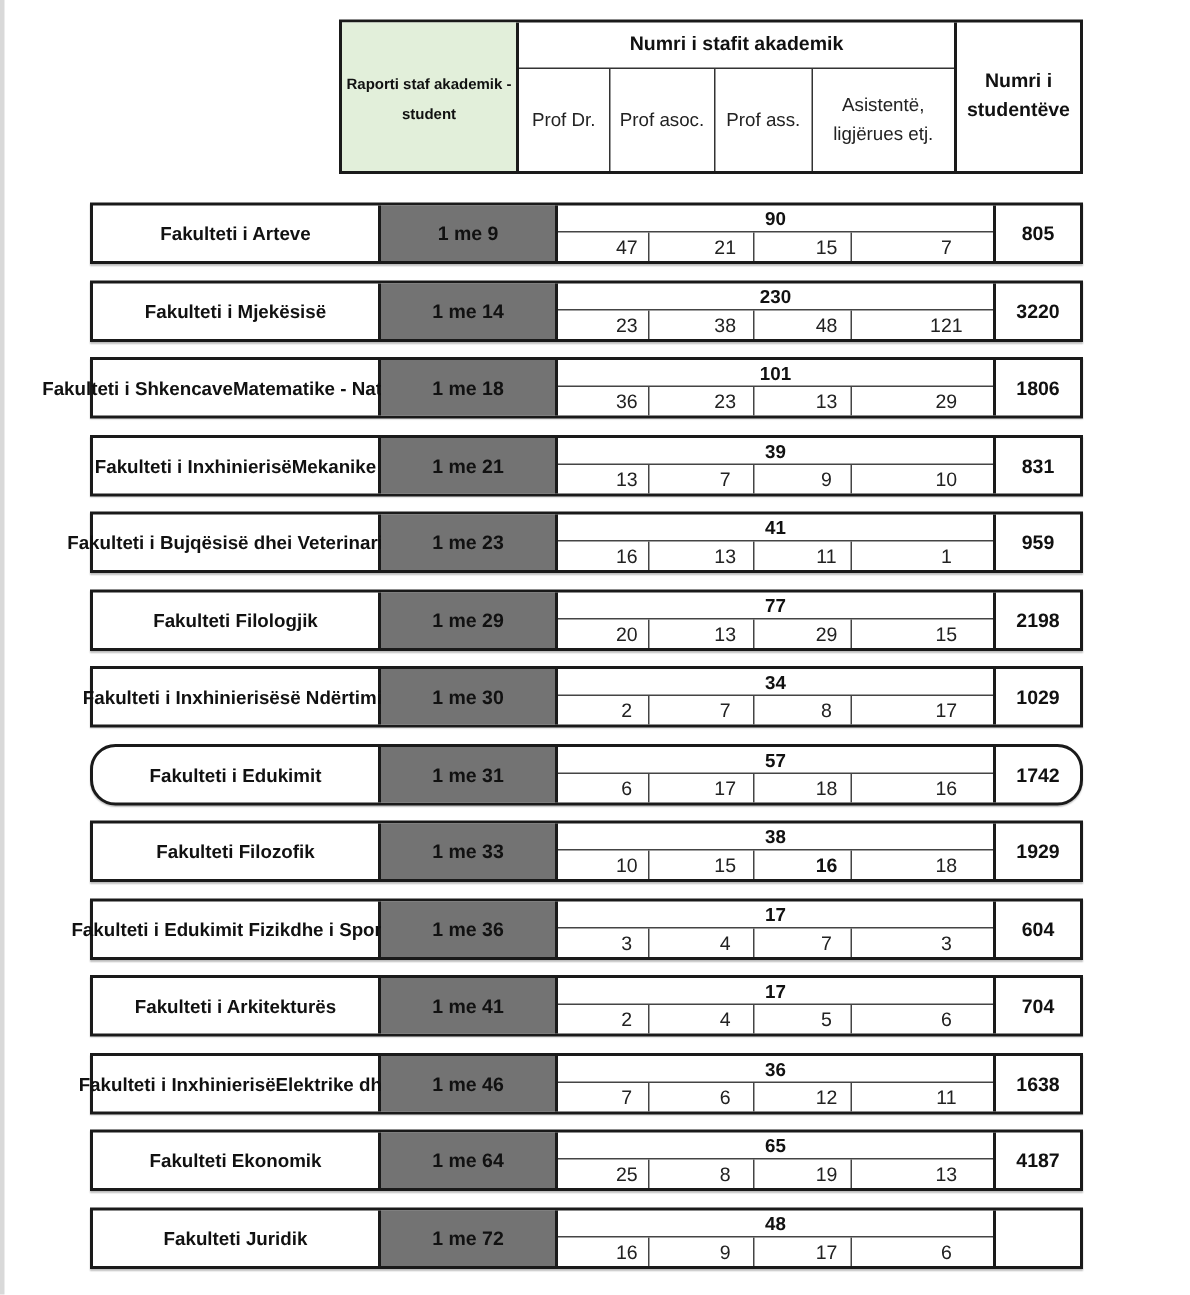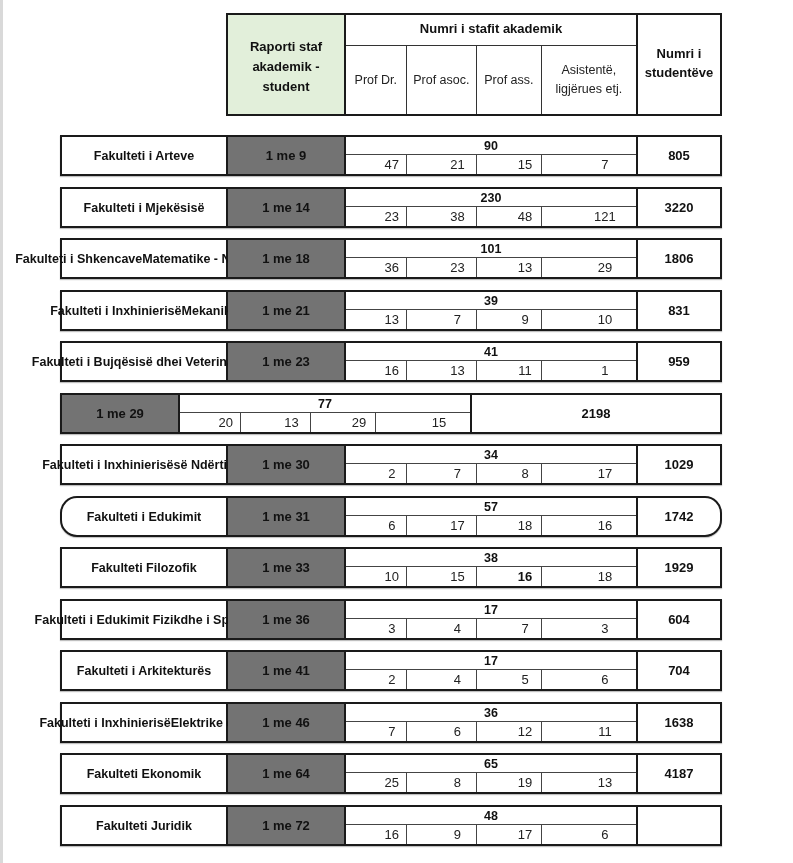--- a/index.html
+++ b/index.html
@@ -7,35 +7,35 @@
     width: 793px; height: 863px; background: #ffffff; position: relative; overflow: hidden;
     font-family: "Liberation Sans", sans-serif; color: #111;
   }
   .left-strip { position: absolute; left: 0; top: 0; width: 3px; height: 863px; background: #d9d9d9; }
   .hdr {
     position: absolute; left: 226px; top: 13px; width: 496px; height: 103px;
     border: 2.5px solid #1a1a1a; box-sizing: border-box; display: flex; background: #fff;
   }
   .hdr .ratio { width: 118px; background: #e2efda; border-right: 2px solid #1a1a1a; box-sizing: border-box;
     display: flex; align-items: center; justify-content: center; text-align: center;
-    font-weight: bold; font-size: 13px; line-height: 20px; padding-top: 4px; }
+    font-weight: bold; font-size: 10px; line-height: 20px; padding-top: 4px; }
   .hdr .staff { width: 292px; border-right: 2px solid #1a1a1a; box-sizing: border-box; display: flex; flex-direction: column; }
   .hdr .staff .top { height: 31px; border-bottom: 1.5px solid #333; box-sizing: border-box; display: flex; align-items: center; justify-content: center; font-weight: bold; font-size: 13px; padding-bottom: 4px; text-align: center; }
   .hdr .staff .subs { flex: 1; display: flex; }
   .hdr .sub { display: flex; align-items: center; justify-content: center; text-align: center; font-size: 12.5px; line-height: 19px; border-right: 1.5px solid #333; box-sizing: border-box; color: #222; }
   .hdr .sub:last-child { border-right: none; }
   .hdr .stud { flex: 1; display: flex; align-items: center; justify-content: center; text-align: center; font-weight: bold; font-size: 13px; line-height: 19px; padding-bottom: 4px; }
   .w1 { width: 61px; } .w2 { width: 71px; } .w3 { width: 65px; } .w4 { width: 95px; }
 
   .row {
     position: absolute; left: 60px; width: 662px; height: 41px;
     border: 2.5px solid #1a1a1a; box-sizing: border-box; display: flex; background: #fff;
     box-shadow: 0 1px 1px rgba(0,0,0,0.25);
   }
-  .row .fac { width: 166px; border-right: 2px solid #1a1a1a; box-sizing: border-box; display: flex; align-items: center; justify-content: center; text-align: center; font-weight: bold; font-size: 12.5px; line-height: 18px; white-space: nowrap; }
+  .row .fac { width: 192px; border-right: 2px solid #1a1a1a; box-sizing: border-box; display: flex; align-items: center; justify-content: center; text-align: center; font-weight: bold; font-size: 12.5px; line-height: 18px; white-space: nowrap; }
   .row .ratio { width: 118px; background: #737373; border-right: 2px solid #1a1a1a; box-sizing: border-box; display: flex; align-items: center; justify-content: center; font-weight: bold; font-size: 13px; }
   .row .staff { width: 292px; border-right: 2px solid #1a1a1a; box-sizing: border-box; display: flex; flex-direction: column; }
   .row .staff .total { height: 18px; border-bottom: 1.5px solid #444; box-sizing: border-box; display: flex; align-items: center; justify-content: center; font-weight: bold; font-size: 12.5px; }
   .row .staff .vals { flex: 1; display: flex; }
   .row .val { display: flex; align-items: center; justify-content: center; font-size: 13px; border-right: 1.5px solid #444; box-sizing: border-box; color: #222; padding-left: 32px; }
   .row .val:last-child { border-right: none; }
   .row .val.bold { font-weight: bold; color: #111; }
   .row .stud { flex: 1; display: flex; align-items: center; justify-content: center; font-weight: bold; font-size: 13px; }
 </style>
 </head>
@@ -138,20 +138,23 @@
         <div class="vals">
           <div class="val w1">16</div>
           <div class="val w2">13</div>
           <div class="val w3">11</div>
           <div class="val w4">1</div>
         </div>
       </div>
       <div class="stud">959</div>
     </div>
     <div class="row" style="top: 393px;">
+      <div class="fac">
+        <span>Fakulteti Filologjik</span>
+      </div>
       <div class="ratio">1 me 29</div>
       <div class="staff">
         <div class="total">77</div>
         <div class="vals">
           <div class="val w1">20</div>
           <div class="val w2">13</div>
           <div class="val w3">29</div>
           <div class="val w4">15</div>
         </div>
       </div>

